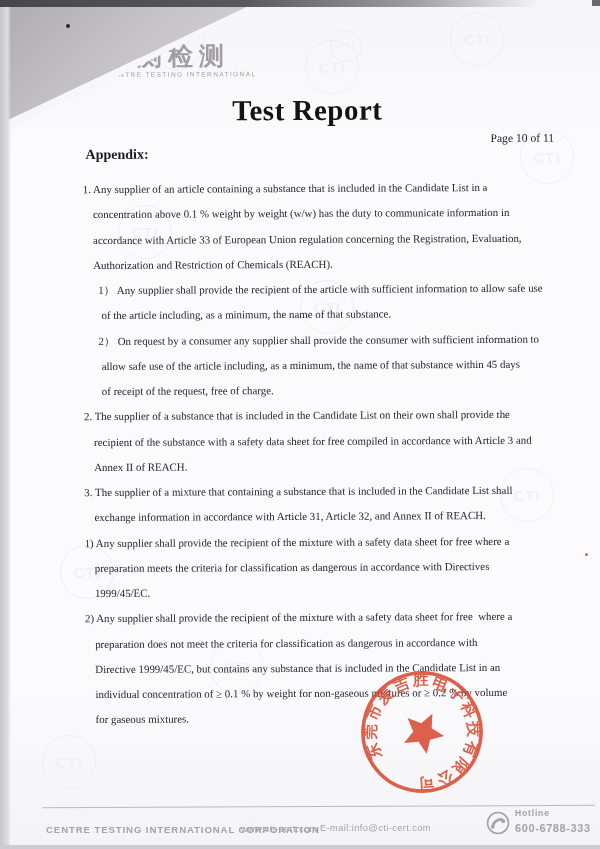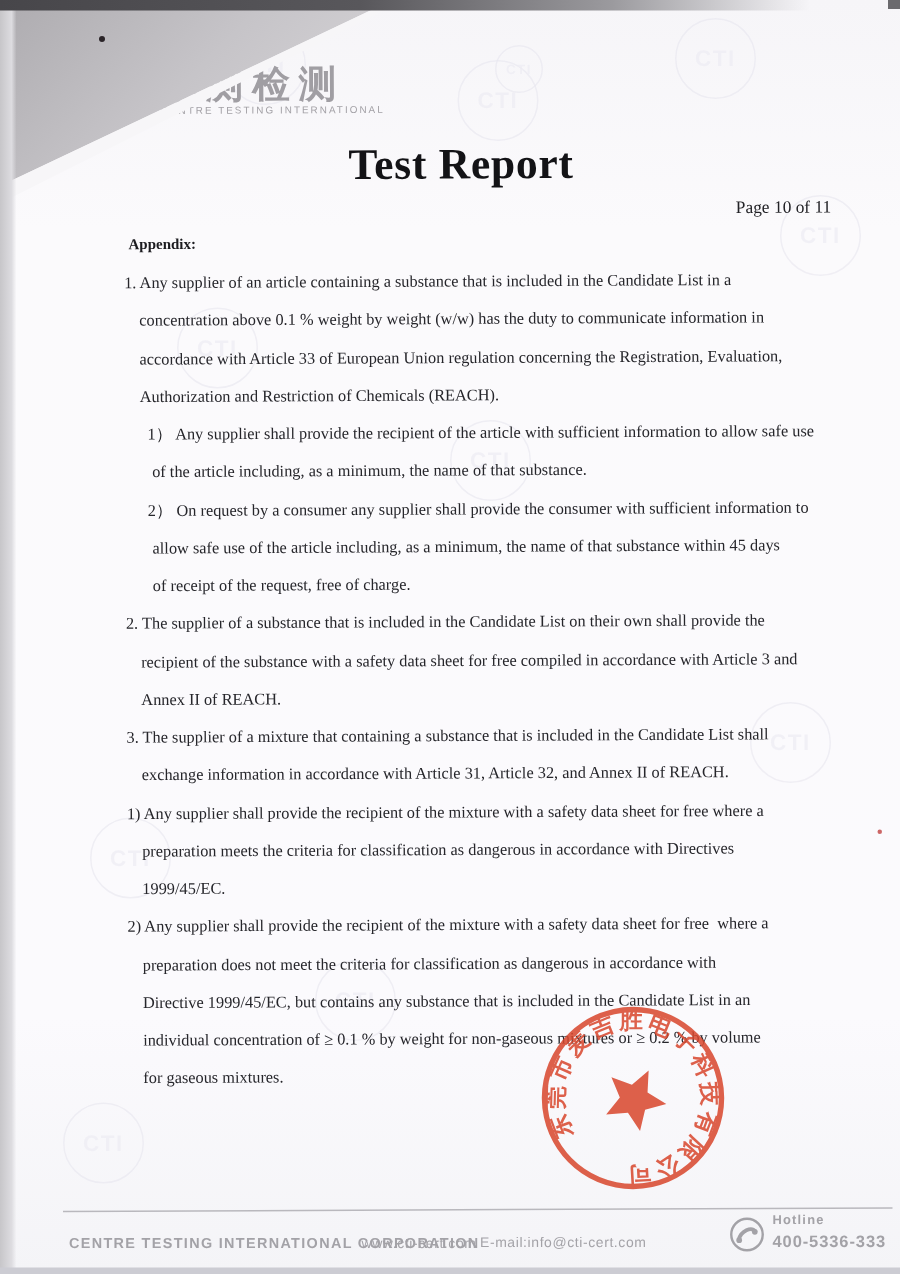--- a/index.html
+++ b/index.html
@@ -28,21 +28,21 @@
   .logo-cti{position:absolute;left:2px;top:2px;font-family:"Liberation Sans",sans-serif;font-weight:bold;font-size:40px;letter-spacing:0px;color:#5c5761;line-height:40px;}
   .logo-dot{position:absolute;left:47px;top:0px;width:14px;height:14px;border-radius:50%;background:#7dc142;}
   .logo-cn{position:absolute;left:80px;top:11px;font-family:"Liberation Sans",sans-serif;font-weight:bold;font-size:25px;letter-spacing:6px;color:#a09ea3;white-space:nowrap;}
   .logo-sub{position:absolute;left:81px;top:42px;font-family:"Liberation Sans",sans-serif;font-size:6.6px;letter-spacing:1.35px;color:#a3a1a6;white-space:nowrap;}
 
   
   .content{position:absolute;left:0;top:0;width:600px;height:849px;transform:rotate(-0.3deg);}
   .doc-title{position:absolute;left:309px;top:94px;transform:translateX(-50%);font-size:29px;font-weight:bold;letter-spacing:.5px;color:#131316;white-space:nowrap;}
   .report-no{position:absolute;left:87px;top:137px;font-size:11.6px;color:#222226;white-space:nowrap;}
   .page-no{position:absolute;left:492px;top:133px;font-size:11.6px;color:#222226;white-space:nowrap;}
-  .appendix{position:absolute;left:87px;top:157px;font-size:10px;font-weight:bold;color:#1c1c20;}
+  .appendix{position:absolute;left:87px;top:146px;font-size:14px;font-weight:bold;color:#1c1c20;}
 
   
   .body-text{position:absolute;left:84px;top:176px;width:486px;font-size:10.9px;color:#26262b;line-height:25.25px;}
   .line{white-space:pre;}
   .para-main .line{padding-left:10px;}
   .para-main .line.first{padding-left:0;}
   .para-sub1 .line{padding-left:18px;}
   .para-sub1 .line.first{padding-left:15px;}
   .para-sub2 .line{padding-left:10px;}
   .para-sub2 .line.first{padding-left:0;}
@@ -150,21 +150,21 @@
     <div class="f-company">CENTRE TESTING INTERNATIONAL CORPORATION</div>
     <div class="f-web">www.cti-cert.com</div>
     <div class="f-mail">E-mail:info@cti-cert.com</div>
     <svg class="f-phone-icon" viewBox="0 0 24 24" xmlns="http://www.w3.org/2000/svg">
       <circle cx="12" cy="12" r="10.5" fill="none" stroke="#a3a2a7" stroke-width="1.6"></circle>
       <path d="M6.5 15.5 C8 9.5, 15 6.5, 17.5 10" fill="none" stroke="#a3a2a7" stroke-width="2.6" stroke-linecap="round"></path>
       <circle cx="6.8" cy="15.8" r="1.9" fill="#a3a2a7"></circle>
       <circle cx="17.2" cy="10.2" r="1.9" fill="#a3a2a7"></circle>
     </svg>
     <div class="f-hot-label">Hotline</div>
-    <div class="f-hot-num">400-5336-333</div>
+    <div class="f-hot-num">600-6788-333</div>
   </div>
 
   <div class="corner-fold"></div>
   <div class="corner-fold-sliver"></div>
   <div class="edge-left"></div>
   <div class="edge-top"></div>
   <div class="edge-top-right-speck"></div>
   <div class="edge-bottom"></div>
   <div class="ink-speck speck1"></div>
   <div class="ink-speck speck2"></div>

